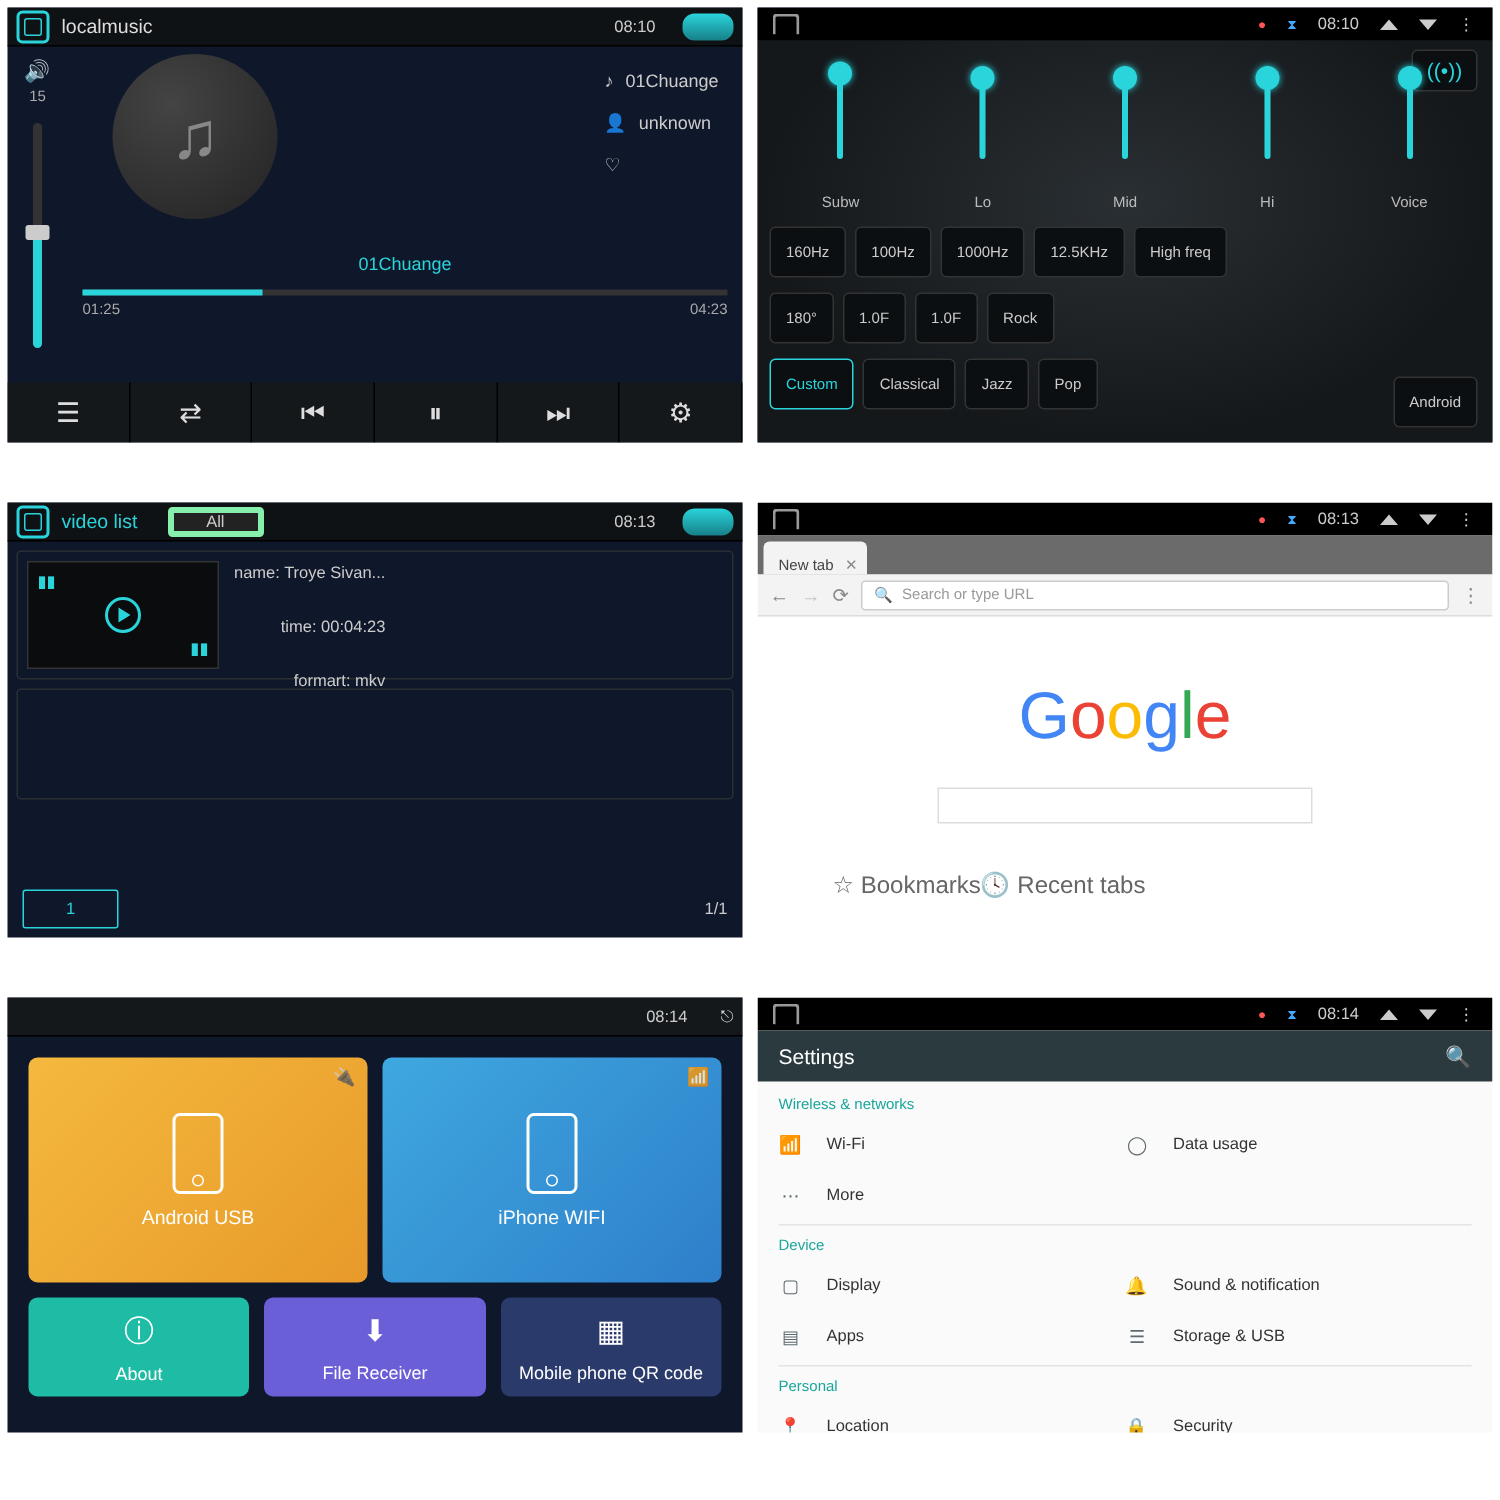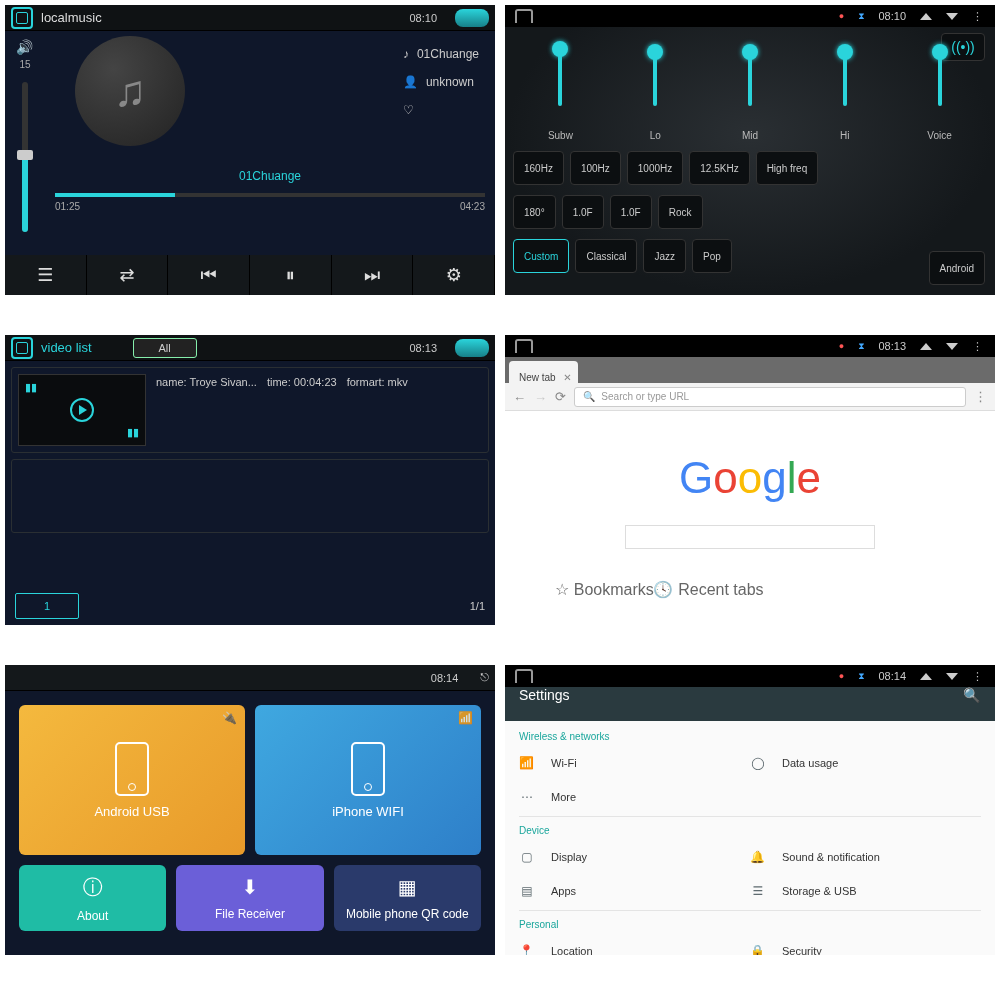--- a/index.html
+++ b/index.html
@@ -54,27 +54,27 @@
   .eqtrack{width:4px;height:64px;background:#333;position:relative;border-radius:2px;}
   .eqtrack .kfill{position:absolute;bottom:0;left:0;right:0;background:#2ad4db;border-radius:2px;}
   .eqtrack .kknob{position:absolute;left:-6px;width:16px;height:16px;border-radius:50%;background:#2ad4db;box-shadow:0 0 5px #2ad4db;}
   .eqsl .cap{margin-top:24px;font-size:10px;color:#bbb;}
   .btnrow{display:flex;gap:6px;margin-top:10px;flex-wrap:wrap;}
   .ebtn{height:26px;padding:16px 10px;background:#0c0f11;border:1px solid #333;border-radius:4px;color:#ccc;font-size:10px;display:flex;align-items:center;justify-content:center;}
   .ebtn.on{color:#2ad4db;border-color:#2ad4db;}
   .default{position:absolute;right:10px;bottom:10px;}
 
   
-  .allbtn{width:64px;height:20px;background:#222;border:1px solid #86efac;border-radius:3px;display:flex;align-items:center;justify-content:center;color:#ccc;font-size:11px;margin-left:33px;}
+  .allbtn{width:64px;height:20px;background:#222;border:4px solid #86efac;border-radius:3px;display:flex;align-items:center;justify-content:center;color:#ccc;font-size:11px;margin-left:12px;}
   .p3-body{padding:6px;}
   .vitem{display:flex;gap:10px;border:1px solid #2a2f33;border-radius:3px;padding:6px;height:86px;}
   .thumb{width:128px;height:72px;background:#0a0c0e;border:1px solid #333;display:flex;align-items:center;justify-content:center;position:relative;}
   .playico{width:24px;height:24px;border:2px solid #2ad4db;border-radius:50%;display:flex;align-items:center;justify-content:center;}
   .playico:after{content:"";border-left:8px solid #2ad4db;border-top:5px solid transparent;border-bottom:5px solid transparent;margin-left:2px;}
-  .vmeta{font-size:11px;color:#ccc;display:flex;flex-direction:row;gap:10px;padding-top:2px;}
+  .vmeta{font-size:11px;color:#ccc;display:flex;flex-direction:column;gap:24px;padding-top:2px;align-items:flex-end;}
   .vempty{height:74px;border:1px solid #2a2f33;border-radius:3px;margin-top:6px;}
   .p3-foot{position:absolute;bottom:6px;left:0;right:0;display:flex;align-items:center;padding:0 10px;}
   .pagebtn{width:64px;height:26px;border:1px solid #2ad4db;color:#2ad4db;display:flex;align-items:center;justify-content:center;border-radius:2px;}
 
   
   .p4{background:#fff;}
   .tabstrip{height:26px;background:#6b6b6b;display:flex;align-items:flex-end;padding-left:4px;}
   .tab{background:#f3f3f3;height:22px;padding:0 22px 0 10px;font-size:10px;color:#444;display:flex;align-items:flex-end;border-radius:4px 4px 0 0;position:relative;}
   .tab .x{position:absolute;right:6px;font-size:10px;color:#888;}
   .urlbar{height:28px;background:#f3f3f3;display:flex;align-items:center;gap:8px;padding:0 8px;border-bottom:1px solid #ddd;}
@@ -94,21 +94,21 @@
   .t-teal{background:#1fbca5;}
   .t-purple{background:#6b5fd8;}
   .t-navy{background:#2a3a6b;}
   .brow{grid-column:1 / 3;display:grid;grid-template-columns:1fr 1fr 1fr;gap:10px;}
   .tile.small{flex-direction:column;font-size:12px;}
   .phoneico{width:34px;height:54px;border:2px solid #fff;border-radius:5px;position:relative;}
   .phoneico:after{content:"";position:absolute;bottom:3px;left:50%;width:6px;height:6px;border:1px solid #fff;border-radius:50%;transform:translateX(-50%);}
   
   
   .p6{background:#fafafa;color:#333;}
-  .setbar{height:34px;background:#2a3a3f;color:#fff;display:flex;padding:0 14px;font-size:14px;}
+  .setbar{height:34px;background:#2a3a3f;color:#fff;display:flex;align-items:center;padding:0 14px;font-size:14px;}
   .setbar .mag{margin-left:auto;font-size:14px;}
   .section{padding:4px 14px;}
   .sechdr{color:#1aa69c;font-size:10px;padding:6px 0 4px;}
   .setgrid{display:grid;grid-template-columns:1fr 1fr;}
   .setitem{display:flex;align-items:center;gap:16px;height:34px;font-size:11px;color:#333;}
   .setitem .ic{width:16px;text-align:center;color:#5f6b70;font-size:12px;}
   .hr{height:1px;background:#e4e4e4;margin:2px 0;}
 </style>
 </head>
 <body>

